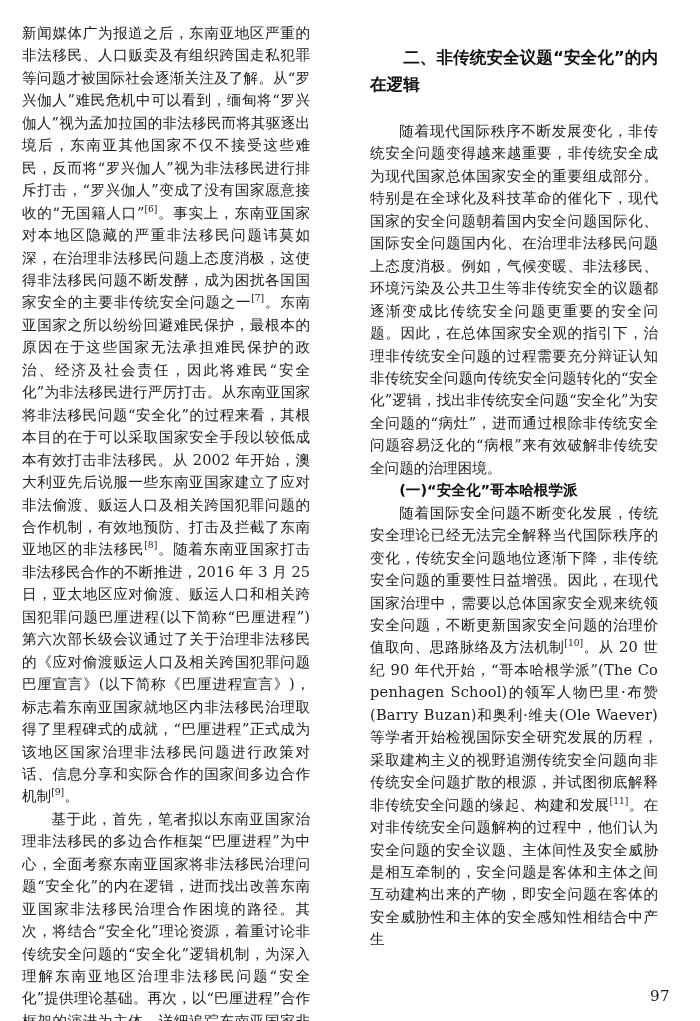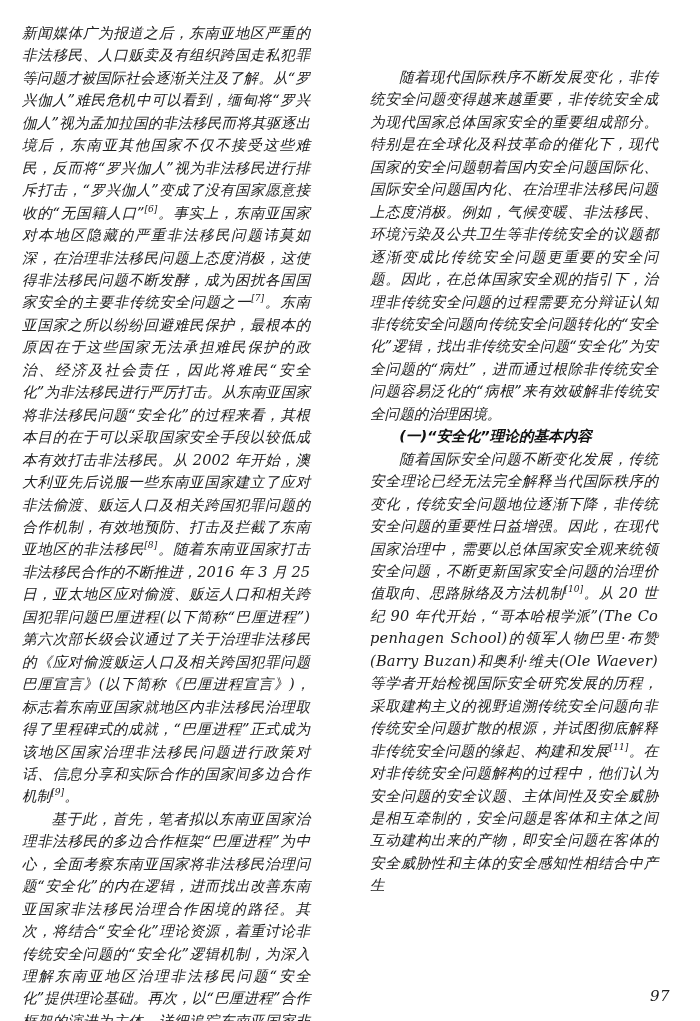--- a/index.html
+++ b/index.html
@@ -14,21 +14,20 @@
     color: #1a1a1a;
     position: relative;
     overflow: hidden;
   }
   .page {
     position: absolute;
     left: 0; top: 0;
     width: 700px;
     height: 1021px;
     background: #ffffff;
-    font-style: italic;
   }
   .columns {
     position: absolute;
     left: 0;
     top: 22px;
     width: 700px;
     height: 950px;
   }
   .col {
     position: absolute;
@@ -113,26 +112,27 @@
 
       <p class="para indent">基于此，首先，笔者拟以东南亚国家治理非法移民的多边合作框架“巴厘进程”为中心，全面考察东南亚国家将非法移民治理问题“安全化”的内在逻辑，进而找出改善东南亚国家非法移民治理合作困境的路径。其次，将结合“安全化”理论资源，着重讨论非传统安全问题的“安全化”逻辑机制，为深入理解东南亚地区治理非法移民问题“安全化”提供理论基础。再次，以“巴厘进程”合作框架的演进为主体，详细追踪东南亚国家非法移民问题“安全化”的发生学过程，追溯东南亚国家将非法移民“安全化”导致治理合作失败的根源。最后，结合东南亚地区非法移民问题治理的现实，认为东南亚地区应当通过“去安全化”来改善非法移民治理效能，并从以下三个方面进行调整：一是调</p>
 
     </div>
 
     <div class="col col-right">
 
 
       <div class="spacer-lg"></div>
 
+      <h2 class="section-heading">二、非传统安全议题“安全化”的内在逻辑</h2>
 
       <div class="spacer-lg"></div>
 
       <p class="para indent">随着现代国际秩序不断发展变化，非传统安全问题变得越来越重要，非传统安全成为现代国家总体国家安全的重要组成部分。特别是在全球化及科技革命的催化下，现代国家的安全问题朝着国内安全问题国际化、国际安全问题国内化、在治理非法移民问题上态度消极。例如，气候变暖、非法移民、环境污染及公共卫生等非传统安全的议题都逐渐变成比传统安全问题更重要的安全问题。因此，在总体国家安全观的指引下，治理非传统安全问题的过程需要充分辩证认知非传统安全问题向传统安全问题转化的“安全化”逻辑，找出非传统安全问题“安全化”为安全问题的“病灶”，进而通过根除非传统安全问题容易泛化的“病根”来有效破解非传统安全问题的治理困境。</p>
 
-      <h3 class="sub-heading">(一)“安全化”理论的基本内容</h3>
+      <h3 class="sub-heading">(一)“安全化”哥本哈根学派</h3>
 
       <p class="para indent"><span>随着国际安全问题不断变化发展，传统安全理论已经无法完全解释当代国际秩序的变化，传统安全问题地位逐渐下降，非传统安全问题的重要性日益增强。因此，在现代国家治理中，需要以总体国家安全观来统领安全问题，不断更新国家安全问题的治理价值取向、思路脉络及方法机制</span><sup class="ref">[10]</sup><span class="latin">。从 20 世纪 90 年代开始，“哥本哈根学派”(The Copenhagen School)的领军人物巴里·布赞(Barry Buzan)和奥利·维夫(Ole Waever)等学者开始检视国际安全研究发展的历程，采取建构主义的视野追溯传统安全问题向非传统安全问题扩散的根源，并试图彻底解释非传统安全问题的缘起、构建和发展</span><sup class="ref">[11]</sup><span>。在对非传统安全问题解构的过程中，他们认为安全问题的安全议题、主体间性及安全威胁是相互牵制的，安全问题是客体和主体之间互动建构出来的产物，即安全问题在客体的安全威胁性和主体的安全感知性相结合中产生</span></p>
 
     </div>
 
   </div>
 
   <div class="page-number">97</div>
 
 </div>

